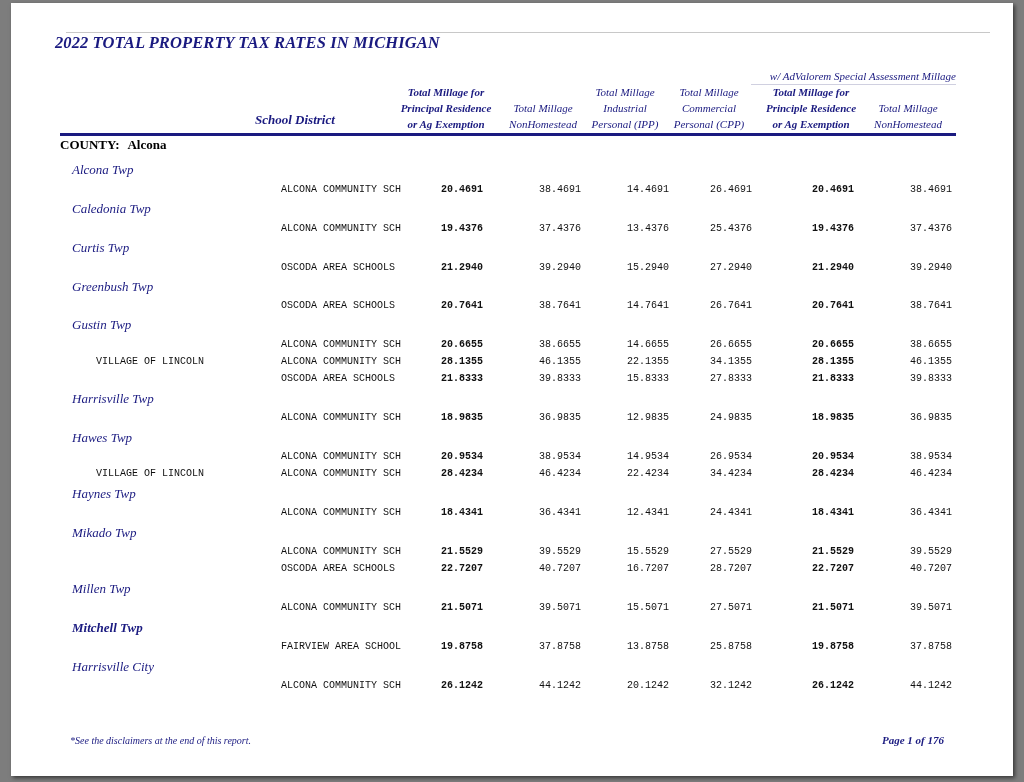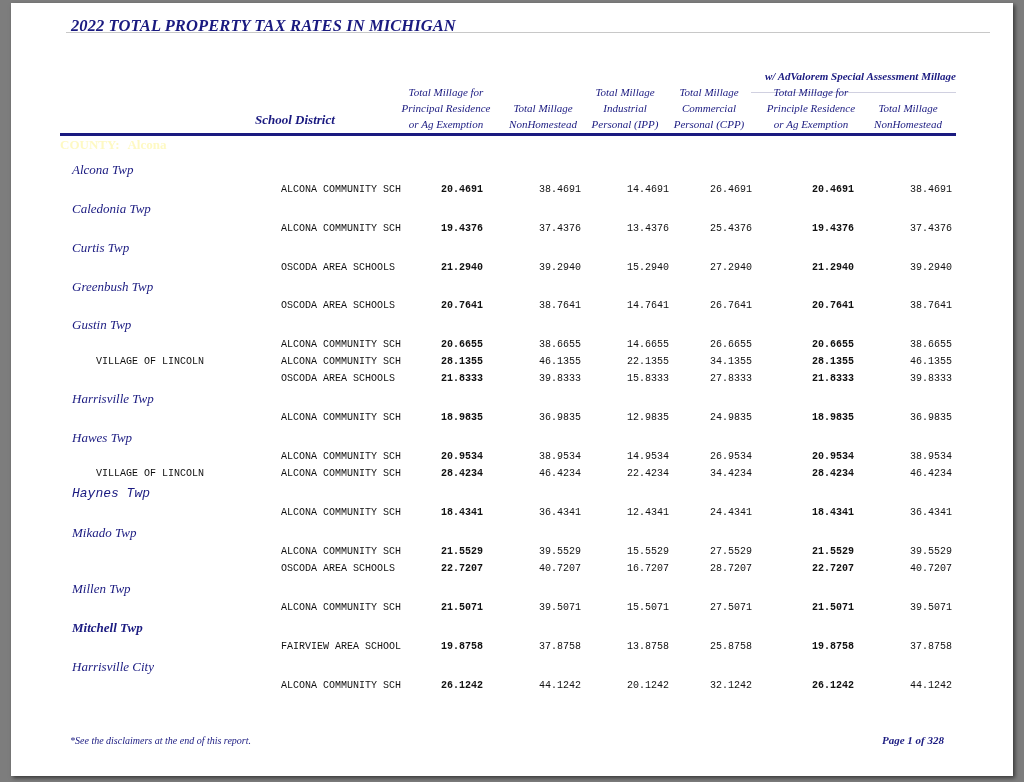--- a/index.html
+++ b/index.html
@@ -11,41 +11,41 @@
   }
   .page {
     position: absolute; left: 11px; top: 3px; width: 1002px; height: 773px;
     background: #ffffff;
     box-shadow: 2px 2px 4px rgba(0,0,0,0.55);
   }
   .top-rule {
     position: absolute; left: 55px; top: 29px; width: 924px; height: 1px; background: #c8c8c8;
   }
   .title {
-    position: absolute; left: 55px; top: 16px;
+    position: absolute; left: 55px; top: 33px;
     font-family: "Liberation Serif", serif; font-style: italic; font-weight: bold;
-    font-size: 16.5px; color: #1a1a80; letter-spacing: 0.1px; white-space: nowrap; margin-left: 16px;
+    font-size: 16.5px; color: #1a1a80; letter-spacing: 0.1px; white-space: nowrap;
   }
   .hdr {
     position: absolute; font-style: italic; color: #1a1a80; font-size: 11px;
     line-height: 16px; text-align: center; white-space: nowrap;
   }
-  .hdr.bold { font-weight: normal; }
+  .hdr.bold { font-weight: bold; }
   .hdr-school { position: absolute; left: 255px; top: 112px; font-style: italic; color: #1a1a80; font-size: 13px; font-weight: bold; }
   .advalorem {
-    position: absolute; left: 751px; top: 69px; width: 205px; font-style: italic; font-weight: bold;
+    position: absolute; left: 751px; top: 69px; width: 205px; font-style: italic; font-weight: normal;
     color: #1a1a80; font-size: 11px; text-align: right; white-space: nowrap;
-    border-bottom: 1px solid #d0d0e0; padding-bottom: 8px; line-height: 15px;
+    border-bottom: 1px solid #d0d0e0; padding-bottom: 0px; line-height: 15px;
   }
   .hdr-rule {
     position: absolute; left: 60px; top: 133px; width: 896px; height: 3px; background: #1a1a80;
   }
   .county {
     position: absolute; left: 60px; top: 137px; font-family: "Liberation Serif", serif;
-    font-weight: bold; font-size: 13px; color: #fef9c3; white-space: nowrap;
+    font-weight: bold; font-size: 13px; color: #000000; white-space: nowrap;
   }
   .county .cname { margin-left: 8px; }
   .muni {
     position: absolute; left: 72px; font-style: italic; color: #1a1a80; font-size: 13px; white-space: nowrap;
   }
   .row { position: absolute; left: 16px; width: 1024px; height: 16px; font-family: Liberation Mono, monospace; font-size: 10px; color: #111; text-align: center; }
   .row span { position: absolute; top: 0; white-space: nowrap; }
   .row .village { left: 80px; }
   .row .school { left: 265px; }
   .row .c1 { left: 425px; font-weight: bold; }
@@ -108,21 +108,21 @@
   <span>COUNTY:</span><span class="cname">Alcona</span>
 </div>
 
 <div class="muni" style="top:162px;">Alcona Twp</div>
 <div class="muni" style="top:201px;">Caledonia Twp</div>
 <div class="muni" style="top:240px;">Curtis Twp</div>
 <div class="muni" style="top:279px;">Greenbush Twp</div>
 <div class="muni" style="top:317px;">Gustin Twp</div>
 <div class="muni" style="top:391px;">Harrisville Twp</div>
 <div class="muni" style="top:430px;">Hawes Twp</div>
-<div class="muni" style="top:486px;font-family:Liberation Mono, monospace;">Haynes Twp</div>
+<div class="muni" style="top:486px;">Haynes Twp</div>
 <div class="muni" style="top:525px;">Mikado Twp</div>
 <div class="muni" style="top:581px;">Millen Twp</div>
 <div class="muni" style="top:620px;font-weight:bold;">Mitchell Twp</div>
 <div class="muni" style="top:659px;">Harrisville City</div>
 
 <div class="row" style="top:184px;">
   <span class="village"></span>
   <span class="school">ALCONA COMMUNITY SCH</span>
   <span class="c1">20.4691</span>
   <span class="c2">38.4691</span>
@@ -276,13 +276,13 @@
   <span class="school">ALCONA COMMUNITY SCH</span>
   <span class="c1">26.1242</span>
   <span class="c2">44.1242</span>
   <span class="c3">20.1242</span>
   <span class="c4">32.1242</span>
   <span class="c5">26.1242</span>
   <span class="c6">44.1242</span>
 </div>
 
 <div class="footer-left">*See the disclaimers at the end of this report.</div>
-<div class="footer-right">Page 1 of 328</div>
+<div class="footer-right">Page 1 of 176</div>
 
 </body></html>

